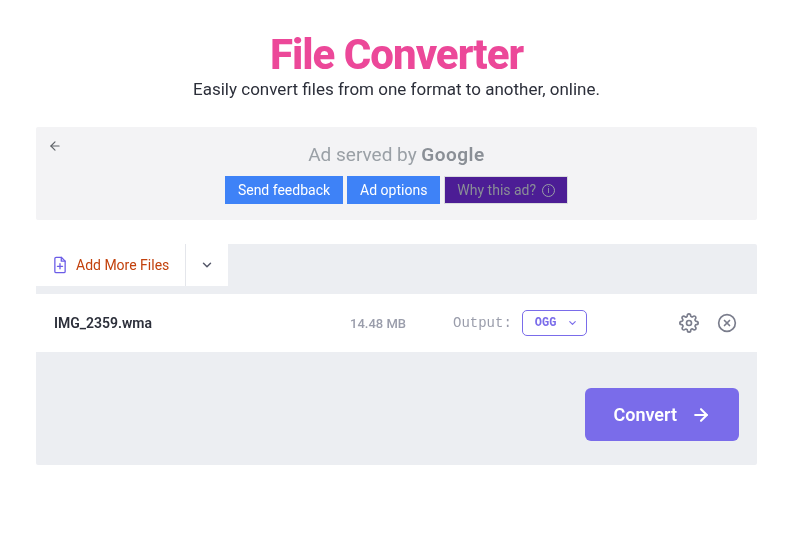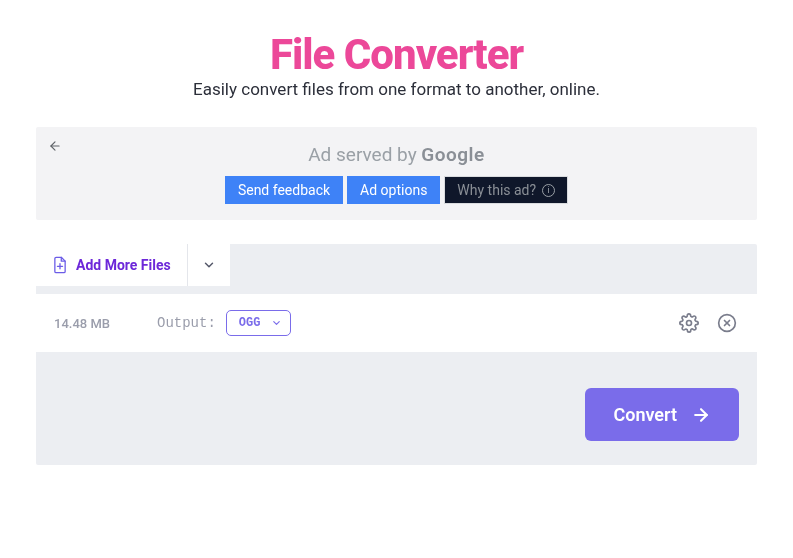--- a/index.html
+++ b/index.html
@@ -67,21 +67,21 @@
     border: 1px solid transparent;
     cursor: pointer;
     font-family: inherit;
   }
   .ad-btn.primary {
     background: #3e82f7;
     color: #fff;
     border-color: #3e82f7;
   }
   .ad-btn.outline {
-    background: #0f172a;
+    background: #4c1d95;
     color: #8a8f96;
     border-color: #d9dbde;
     display: inline-flex;
     align-items: center;
     gap: 6px;
   }
   .info-icon {
     width: 13px;
     height: 13px;
     border: 1.4px solid #9aa0a6;
@@ -97,22 +97,22 @@
     margin: 24px 36px 0;
     background: #eceef2;
     border-radius: 2px;
     padding-bottom: 24px;
   }
   .add-row {
     display: flex;
   }
   .add-btn {
     background: #fff;
-    color: #6d28d9;
-    font-weight: 700;
+    color: #c2410c;
+    font-weight: 400;
     font-size: 14px;
     padding: 12px 16px;
     border: none;
     display: inline-flex;
     align-items: center;
     gap: 8px;
     cursor: pointer;
     font-family: inherit;
   }
   .add-dropdown {
@@ -260,20 +260,21 @@
       <button class="add-dropdown">
         <span>
           <svg width="14" height="14" viewBox="0 0 24 24" fill="none" stroke="#55586a" stroke-width="2.5" stroke-linecap="round" stroke-linejoin="round">
               <polyline points="6 9 12 15 18 9"></polyline>
             </svg>
         </span>
       </button>
     </div>
 
     <div class="file-row">
+      <div class="file-name">IMG_2359.wma</div>
       <div class="file-size">14.48 MB</div>
       <div class="output-wrap">
         <span class="output-label">Output:</span>
         <div class="output-select">
           <span>OGG</span>
           <span class="chev">
             <svg width="11" height="11" viewBox="0 0 24 24" fill="none" stroke="#7a6cea" stroke-width="2.5" stroke-linecap="round" stroke-linejoin="round">
                 <polyline points="6 9 12 15 18 9"></polyline>
               </svg>
           </span>

